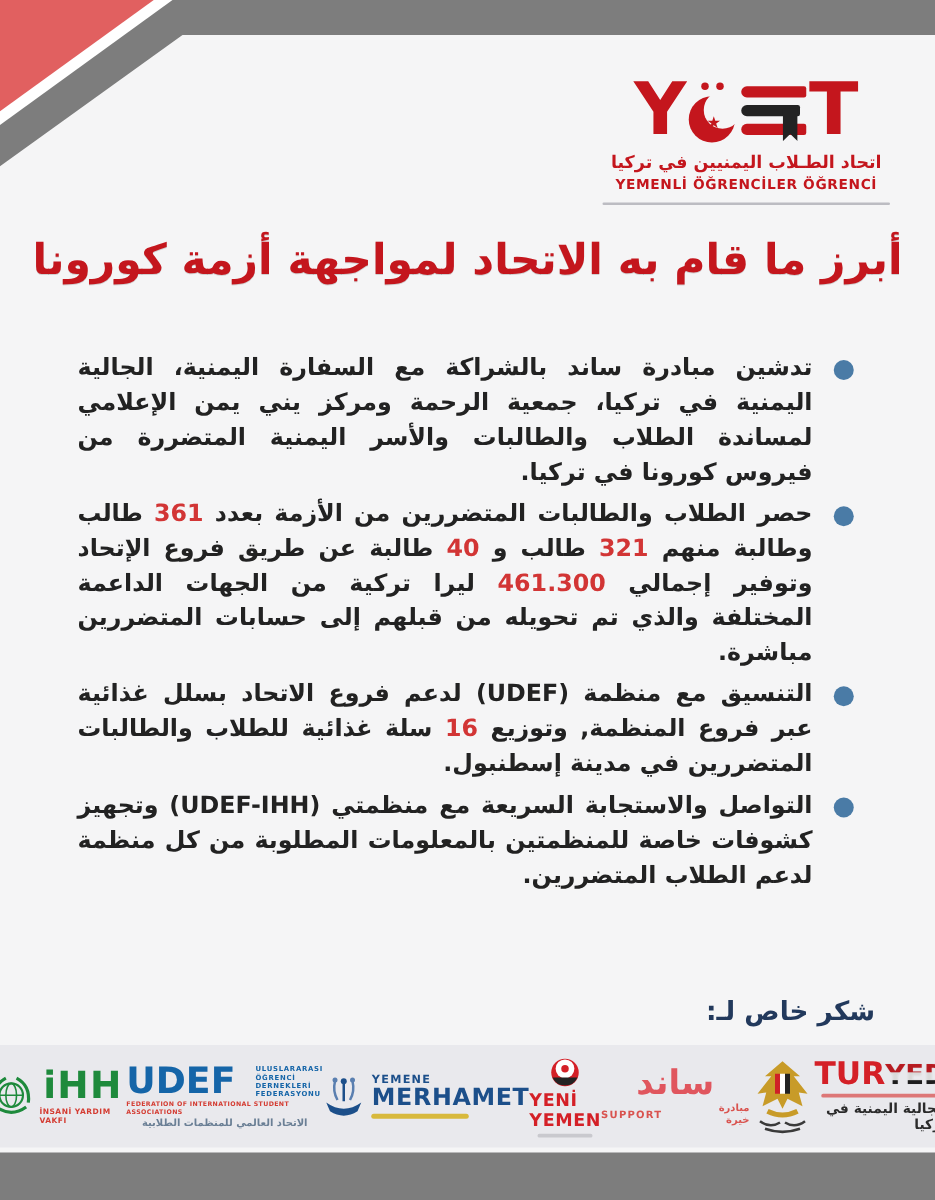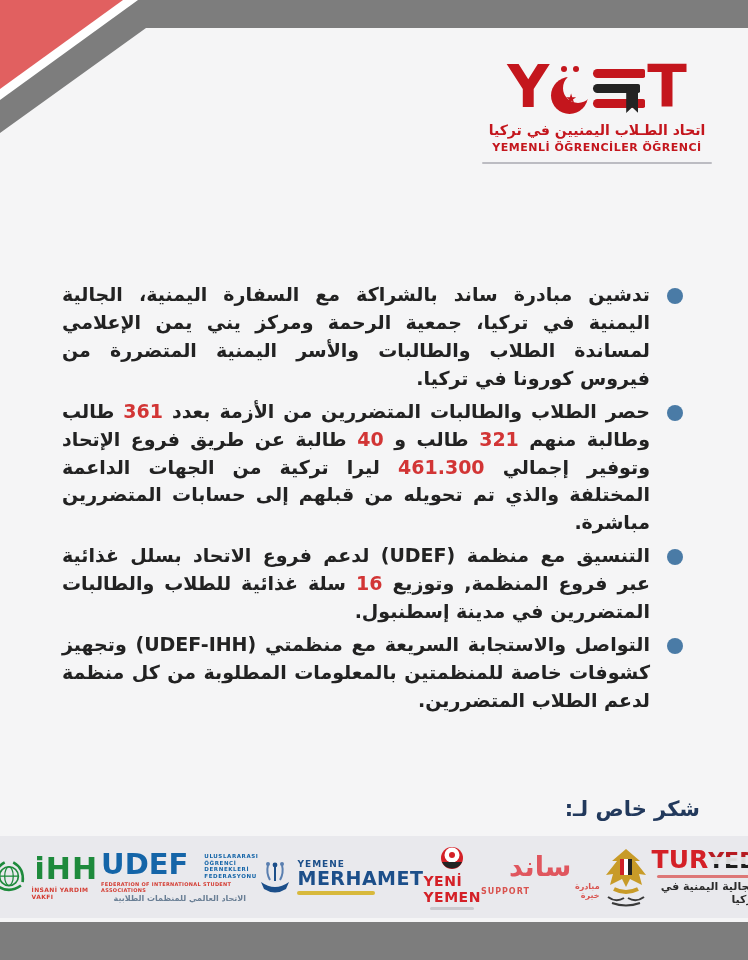--- a/index.html
+++ b/index.html
@@ -127,20 +127,21 @@
           <i class="b3"></i>
           <span class="ribbon"></span>
       </span>
       <span class="glyph-letter">T</span>
     </div>
     <div class="brand-ar">اتحاد الطـلاب اليمنيين في تركيا</div>
     <div class="brand-tr">YEMENLİ ÖĞRENCİLER ÖĞRENCİ</div>
     <div class="brand-rule"></div>
   </div>
 
+  <h1 class="title">أبرز ما قام به الاتحاد لمواجهة أزمة كورونا</h1>
 
   <div class="bullets">
       <div class="bullet-item">
         <span class="bullet-dot"></span>
         <span class="bullet-text"><span>تدشين مبادرة ساند بالشراكة مع السفارة اليمنية، الجالية اليمنية في تركيا، جمعية الرحمة ومركز يني يمن الإعلامي لمساندة الطلاب والطالبات والأسر اليمنية المتضررة من فيروس كورونا في تركيا.</span></span>
       </div>
       <div class="bullet-item">
         <span class="bullet-dot"></span>
         <span class="bullet-text"><span>حصر الطلاب والطالبات المتضررين من الأزمة بعدد </span><span class="hl">361</span><span> طالب وطالبة منهم </span><span class="hl">321</span><span> طالب و </span><span class="hl">40</span><span> طالبة عن طريق فروع الإتحاد وتوفير إجمالي </span><span class="hl">461.300</span><span> ليرا تركية من الجهات الداعمة المختلفة والذي تم تحويله من قبلهم إلى حسابات المتضررين مباشرة.</span></span>
       </div>

